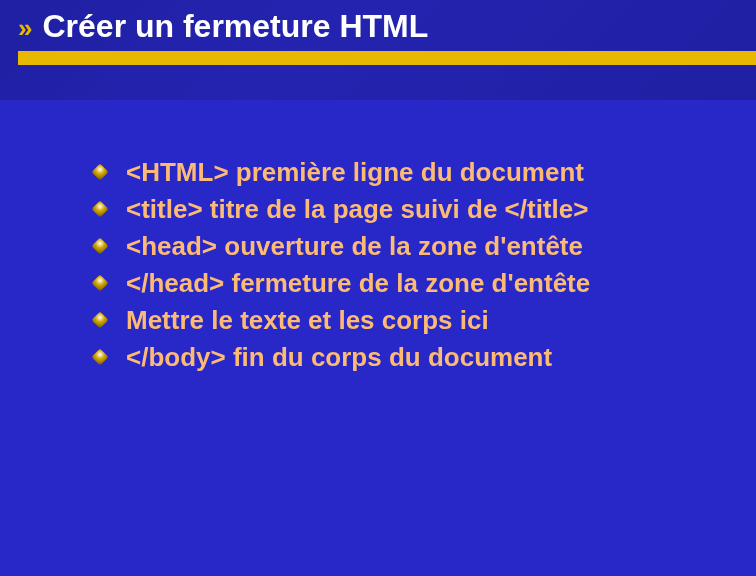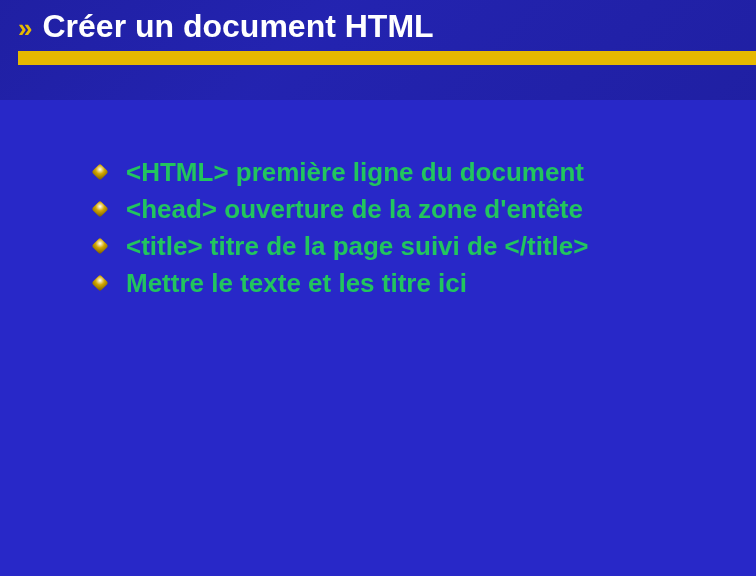--- a/index.html
+++ b/index.html
@@ -38,21 +38,21 @@
   }
   .gold-bar {
     margin-top: 6px;
     height: 14px;
     background: #e6b800;
     width: 100%;
   }
   .content {
     position: relative;
     padding: 90px 60px 0 88px;
-    color: #22c55e;
+    color: #fdba74;
   }
   .bullet-list {
     list-style: none;
   }
   .bullet-list li {
     position: relative;
     font-size: 26px;
     font-weight: bold;
     line-height: 1.35;
     padding-left: 38px;
@@ -71,25 +71,27 @@
   }
 </style>
 </head>
 <body>
 
 <div class="bg-pattern"></div>
 
 <div class="header">
   <div class="title-row">
     <span class="raquo">»</span>
-    <span class="title">Créer un document HTML</span>
+    <span class="title">Créer un fermeture HTML</span>
   </div>
   <div class="gold-bar"></div>
 </div>
 
 <div class="content">
   <ul class="bullet-list">
     <li>&lt;HTML&gt;  première ligne du document</li>
+    <li>&lt;title&gt;      titre de la page suivi de &lt;/title&gt;</li>
     <li>&lt;head&gt;   ouverture de la zone d'entête</li>
-    <li>&lt;title&gt;      titre de la page suivi de &lt;/title&gt;</li>
-    <li>Mettre le texte et les titre ici</li>
+    <li>&lt;/head&gt;  fermeture de la zone d'entête</li>
+    <li>Mettre le texte et les corps ici</li>
+    <li>&lt;/body&gt;  fin du corps du document</li>
   </ul>
 </div>
 
 </body></html>

